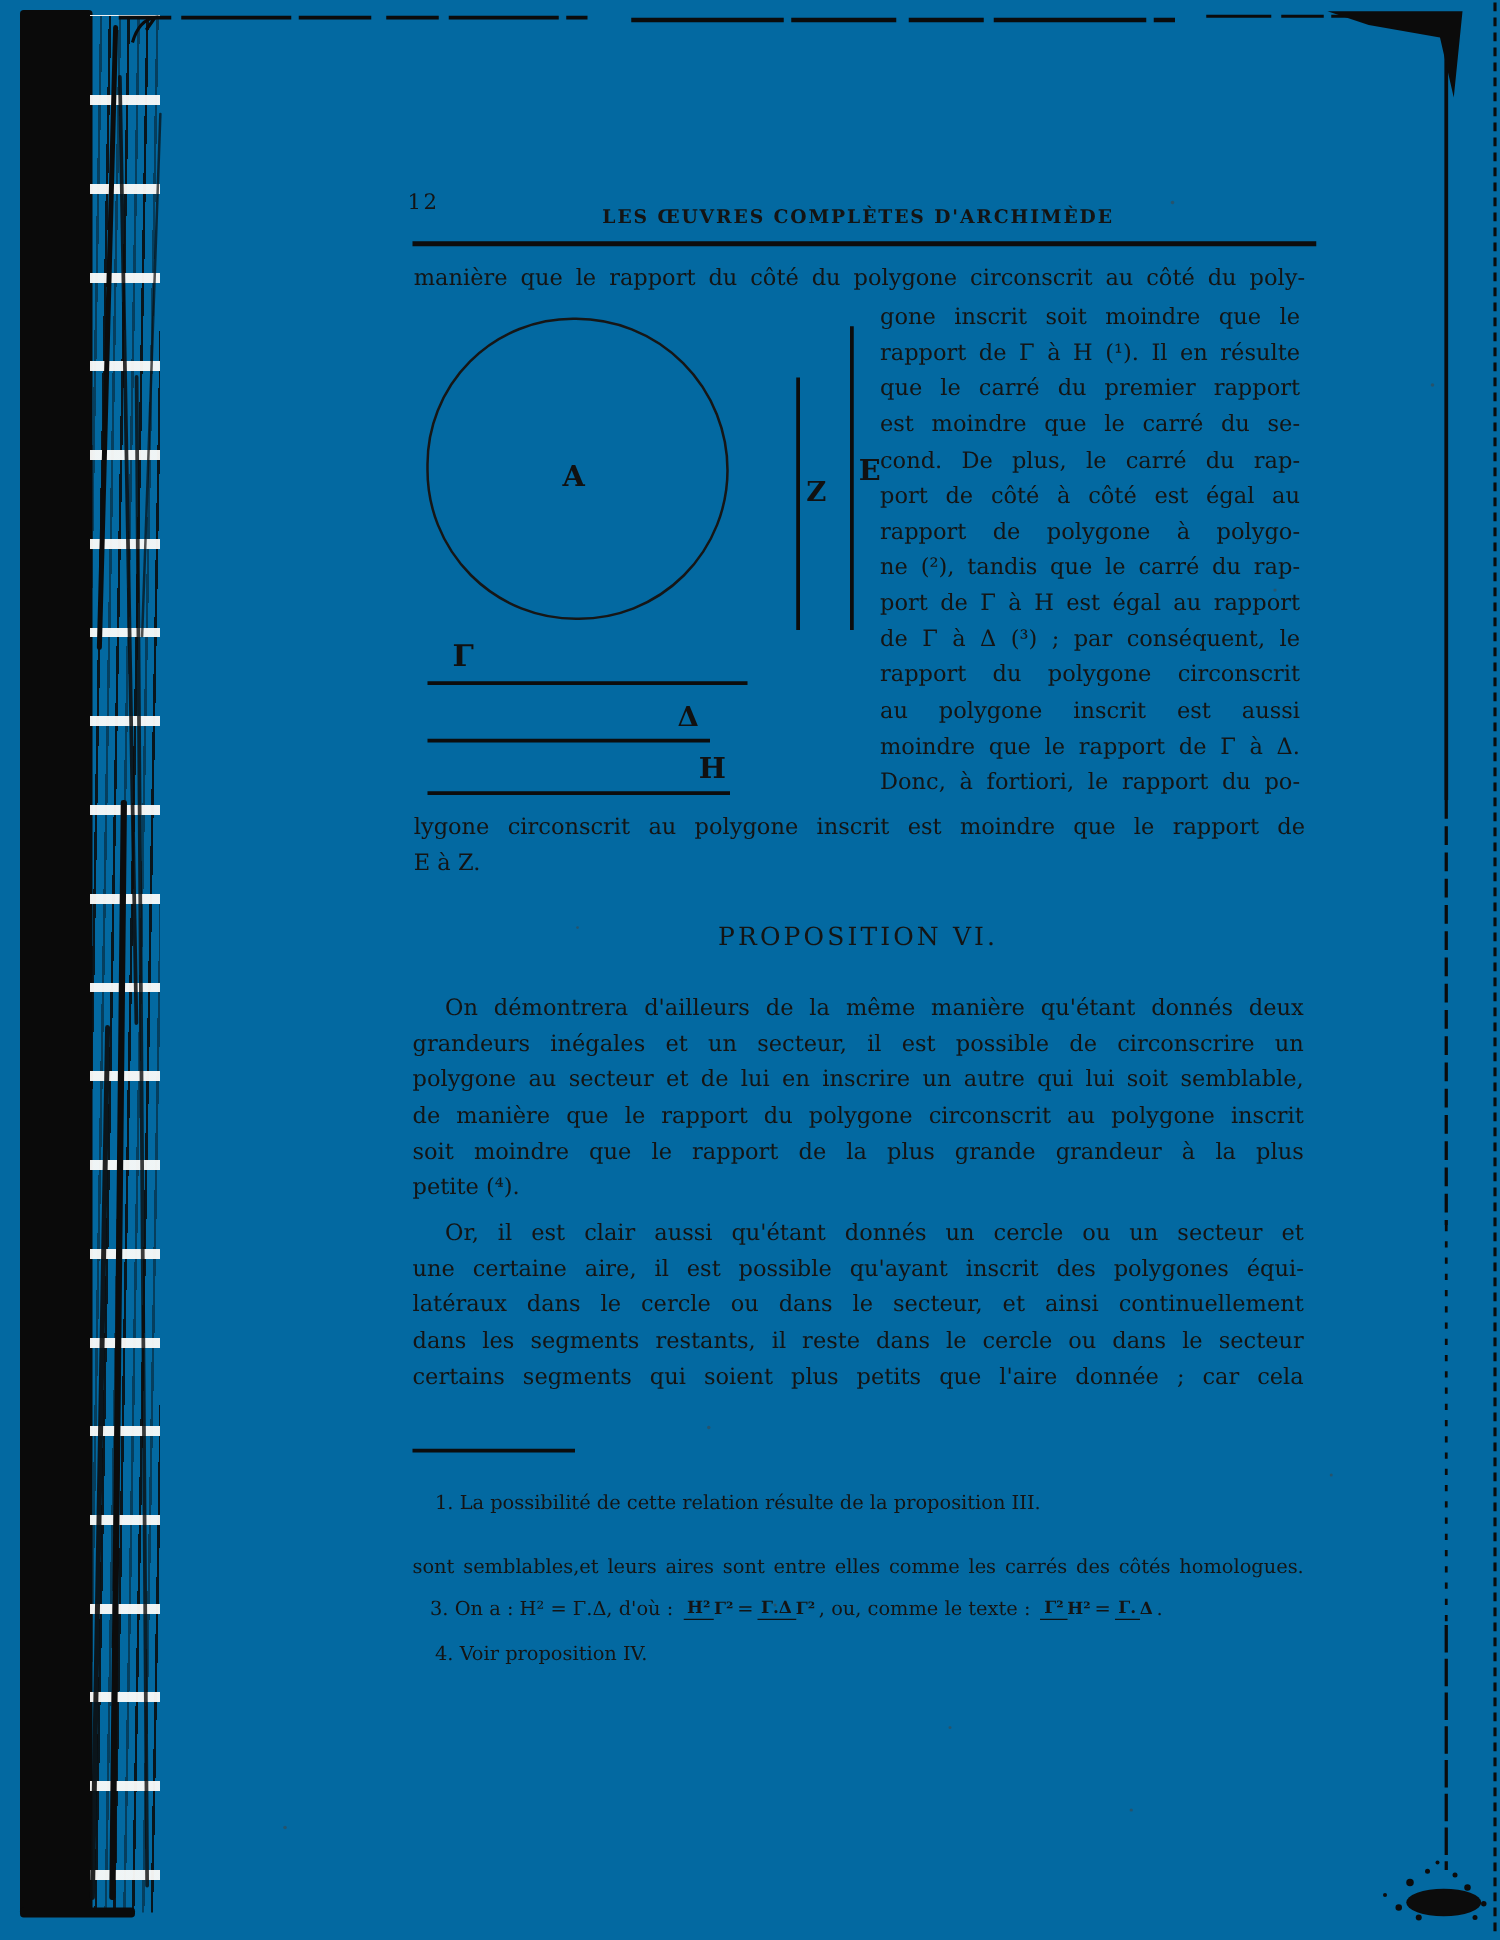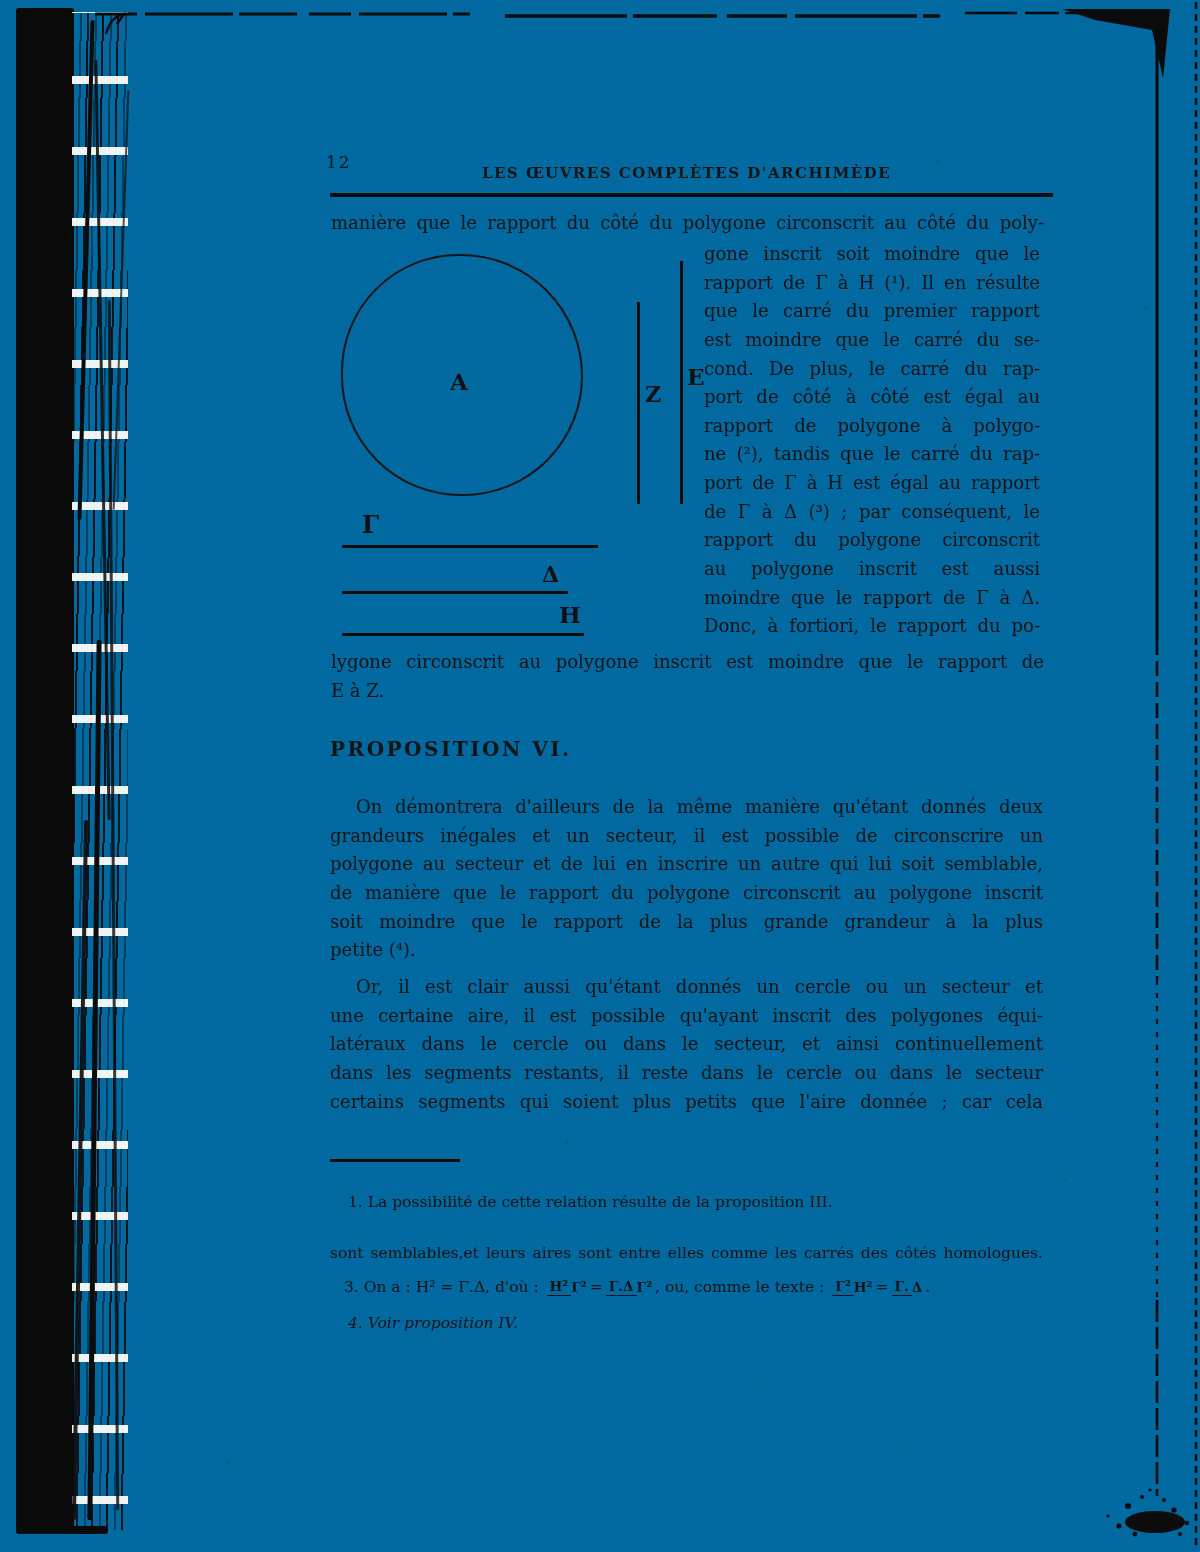--- a/index.html
+++ b/index.html
@@ -28,21 +28,21 @@
   .fig-lbl{font-weight:bold;color:#111;}
   .rule{background:#0d0d0d;}
   .fn{font-size:15.5px;line-height:25px;width:713px;}
   .ind18{text-indent:18px;}
   .ind26{text-indent:26px;}
   .sc{font-variant:small-caps;}
   .fn3row{display:flex;align-items:center;font-size:15.5px;}
   .frac{display:inline-flex;flex-direction:row;align-items:center;font-size:13.5px;font-weight:bold;line-height:1.2;margin:18px 3px;}
   .frac .n{padding:0 3px;border-bottom:1.7px solid #111;}
   .mr6{margin-right:5px;}
-  .heading{font-weight:bold;letter-spacing:2.5px;font-size:20px;text-align:left;width:713px;}
+  .heading{font-weight:normal;letter-spacing:2.5px;font-size:20px;text-align:center;width:713px;}
   svg{display:block;}
 </style>
 </head>
 <body>
 
 <div class="page">
 
   <div class="abs leftbar"></div>
   <div class="abs streaks"></div>
   <div class="abs streak" style="left:84px;top:20px;width:4px;height:500px;transform:rotate(1.5deg);"></div>
@@ -183,15 +183,15 @@
         <span>H²</span>
       </span>
     <span>=</span>
     <span class="frac">
         <span class="n">Γ.</span>
         <span>Δ</span>
       </span>
     <span>.</span>
   </div>
 
-  <div class="txt fn ind18" style="left:330px;top:1311px;font-style:italic;">4. Voir proposition IV.</div>
+  <div class="txt fn ind18" style="left:330px;top:1311px;">4. Voir proposition IV.</div>
 
 </div>
 
 </body></html>

